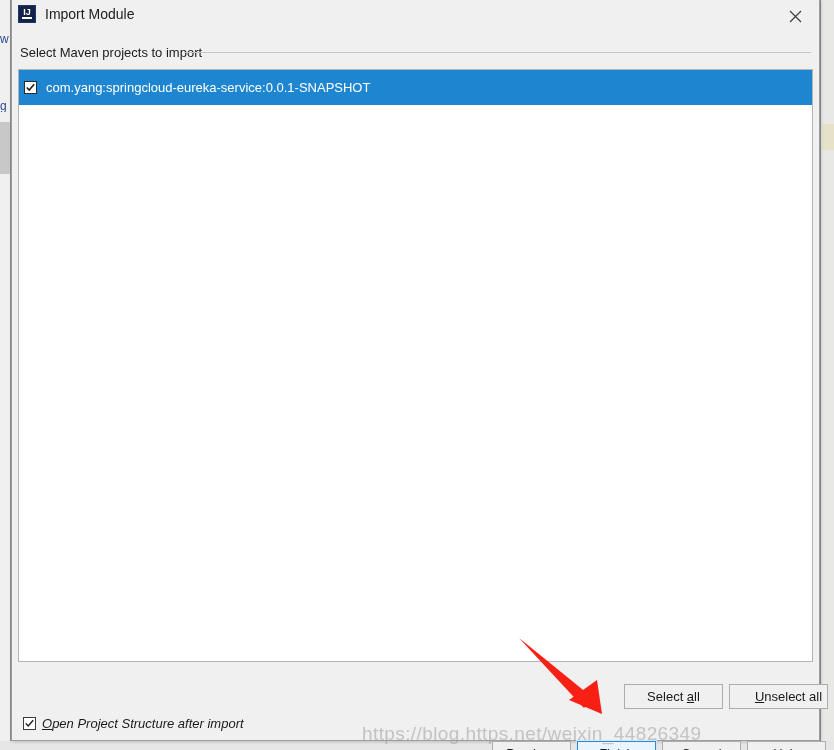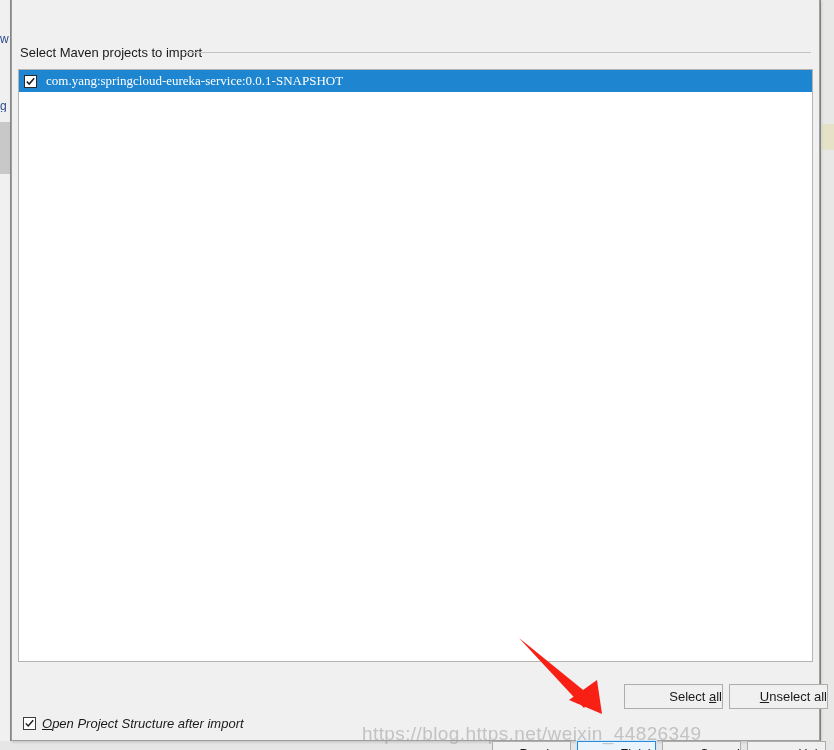--- a/index.html
+++ b/index.html
@@ -168,26 +168,25 @@
     left: 6px; top: 38px;
     width: 795px;
     height: 593px;
     background: #ffffff;
     border: 1px solid #b4b4b4;
     box-sizing: border-box;
     overflow: hidden;
   }
   .list-row {
     position: relative;
-    height: 22px;
+    height: 35px;
     background: #1e86d0;
     display: flex;
     align-items: center;
     padding-left: 5px;
-    font-family: Liberation Serif, serif;
   }
   .row-checkbox {
     width: 13px; height: 13px;
     background: #ffffff;
     border: 1px solid #2a2a2a;
     box-sizing: border-box;
     position: relative;
     flex: 0 0 auto;
   }
   .row-checkbox svg { position: absolute; left: 1px; top: 1px; }
@@ -200,21 +199,21 @@
 
   
   .btn {
     position: absolute;
     background: #f0f0f0;
     border: 1px solid #adadad;
     box-sizing: border-box;
     font-family: "Liberation Sans", sans-serif;
     font-size: 13px;
     color: #1a1a1a;
-    text-align: right;
+    text-align: center;
     line-height: 23px;
     cursor: default;
     white-space: nowrap;
   }
   .btn.default {
     border: 1px solid #2d8ad6;
     background: #eaf4fc;
     outline: 1px solid #cfe4f5;
   }
   .mn { text-decoration: underline; }
@@ -280,20 +279,33 @@
   <div class="bg-left-shade"></div>
   <div class="bg-left-text t1">w</div>
   <div class="bg-left-text t2">g</div>
   <div class="bg-right-col"></div>
   <div class="bg-right-tan"></div>
   <div class="bg-bottom"></div>
 </div>
 
 <div id="dialog">
 
+  <div id="titlebar">
+    <div id="title-icon">
+      <div class="ij-letters">IJ</div>
+      <div class="ij-bar"></div>
+    </div>
+    <div id="title-text">Import Module</div>
+    <div id="close-btn">
+      <svg width="13" height="13" viewBox="0 0 13 13">
+        <line x1="1" y1="1" x2="12" y2="12" stroke="#404040" stroke-width="1.2"></line>
+        <line x1="12" y1="1" x2="1" y2="12" stroke="#404040" stroke-width="1.2"></line>
+      </svg>
+    </div>
+  </div>
 
   <div id="content">
 
     <div id="section-label">Select Maven projects to import</div>
     <div id="section-rule"></div>
 
     <div id="list-panel">
       <div class="list-row">
         <div class="row-checkbox">
           <svg width="9" height="9" viewBox="0 0 9 9">

